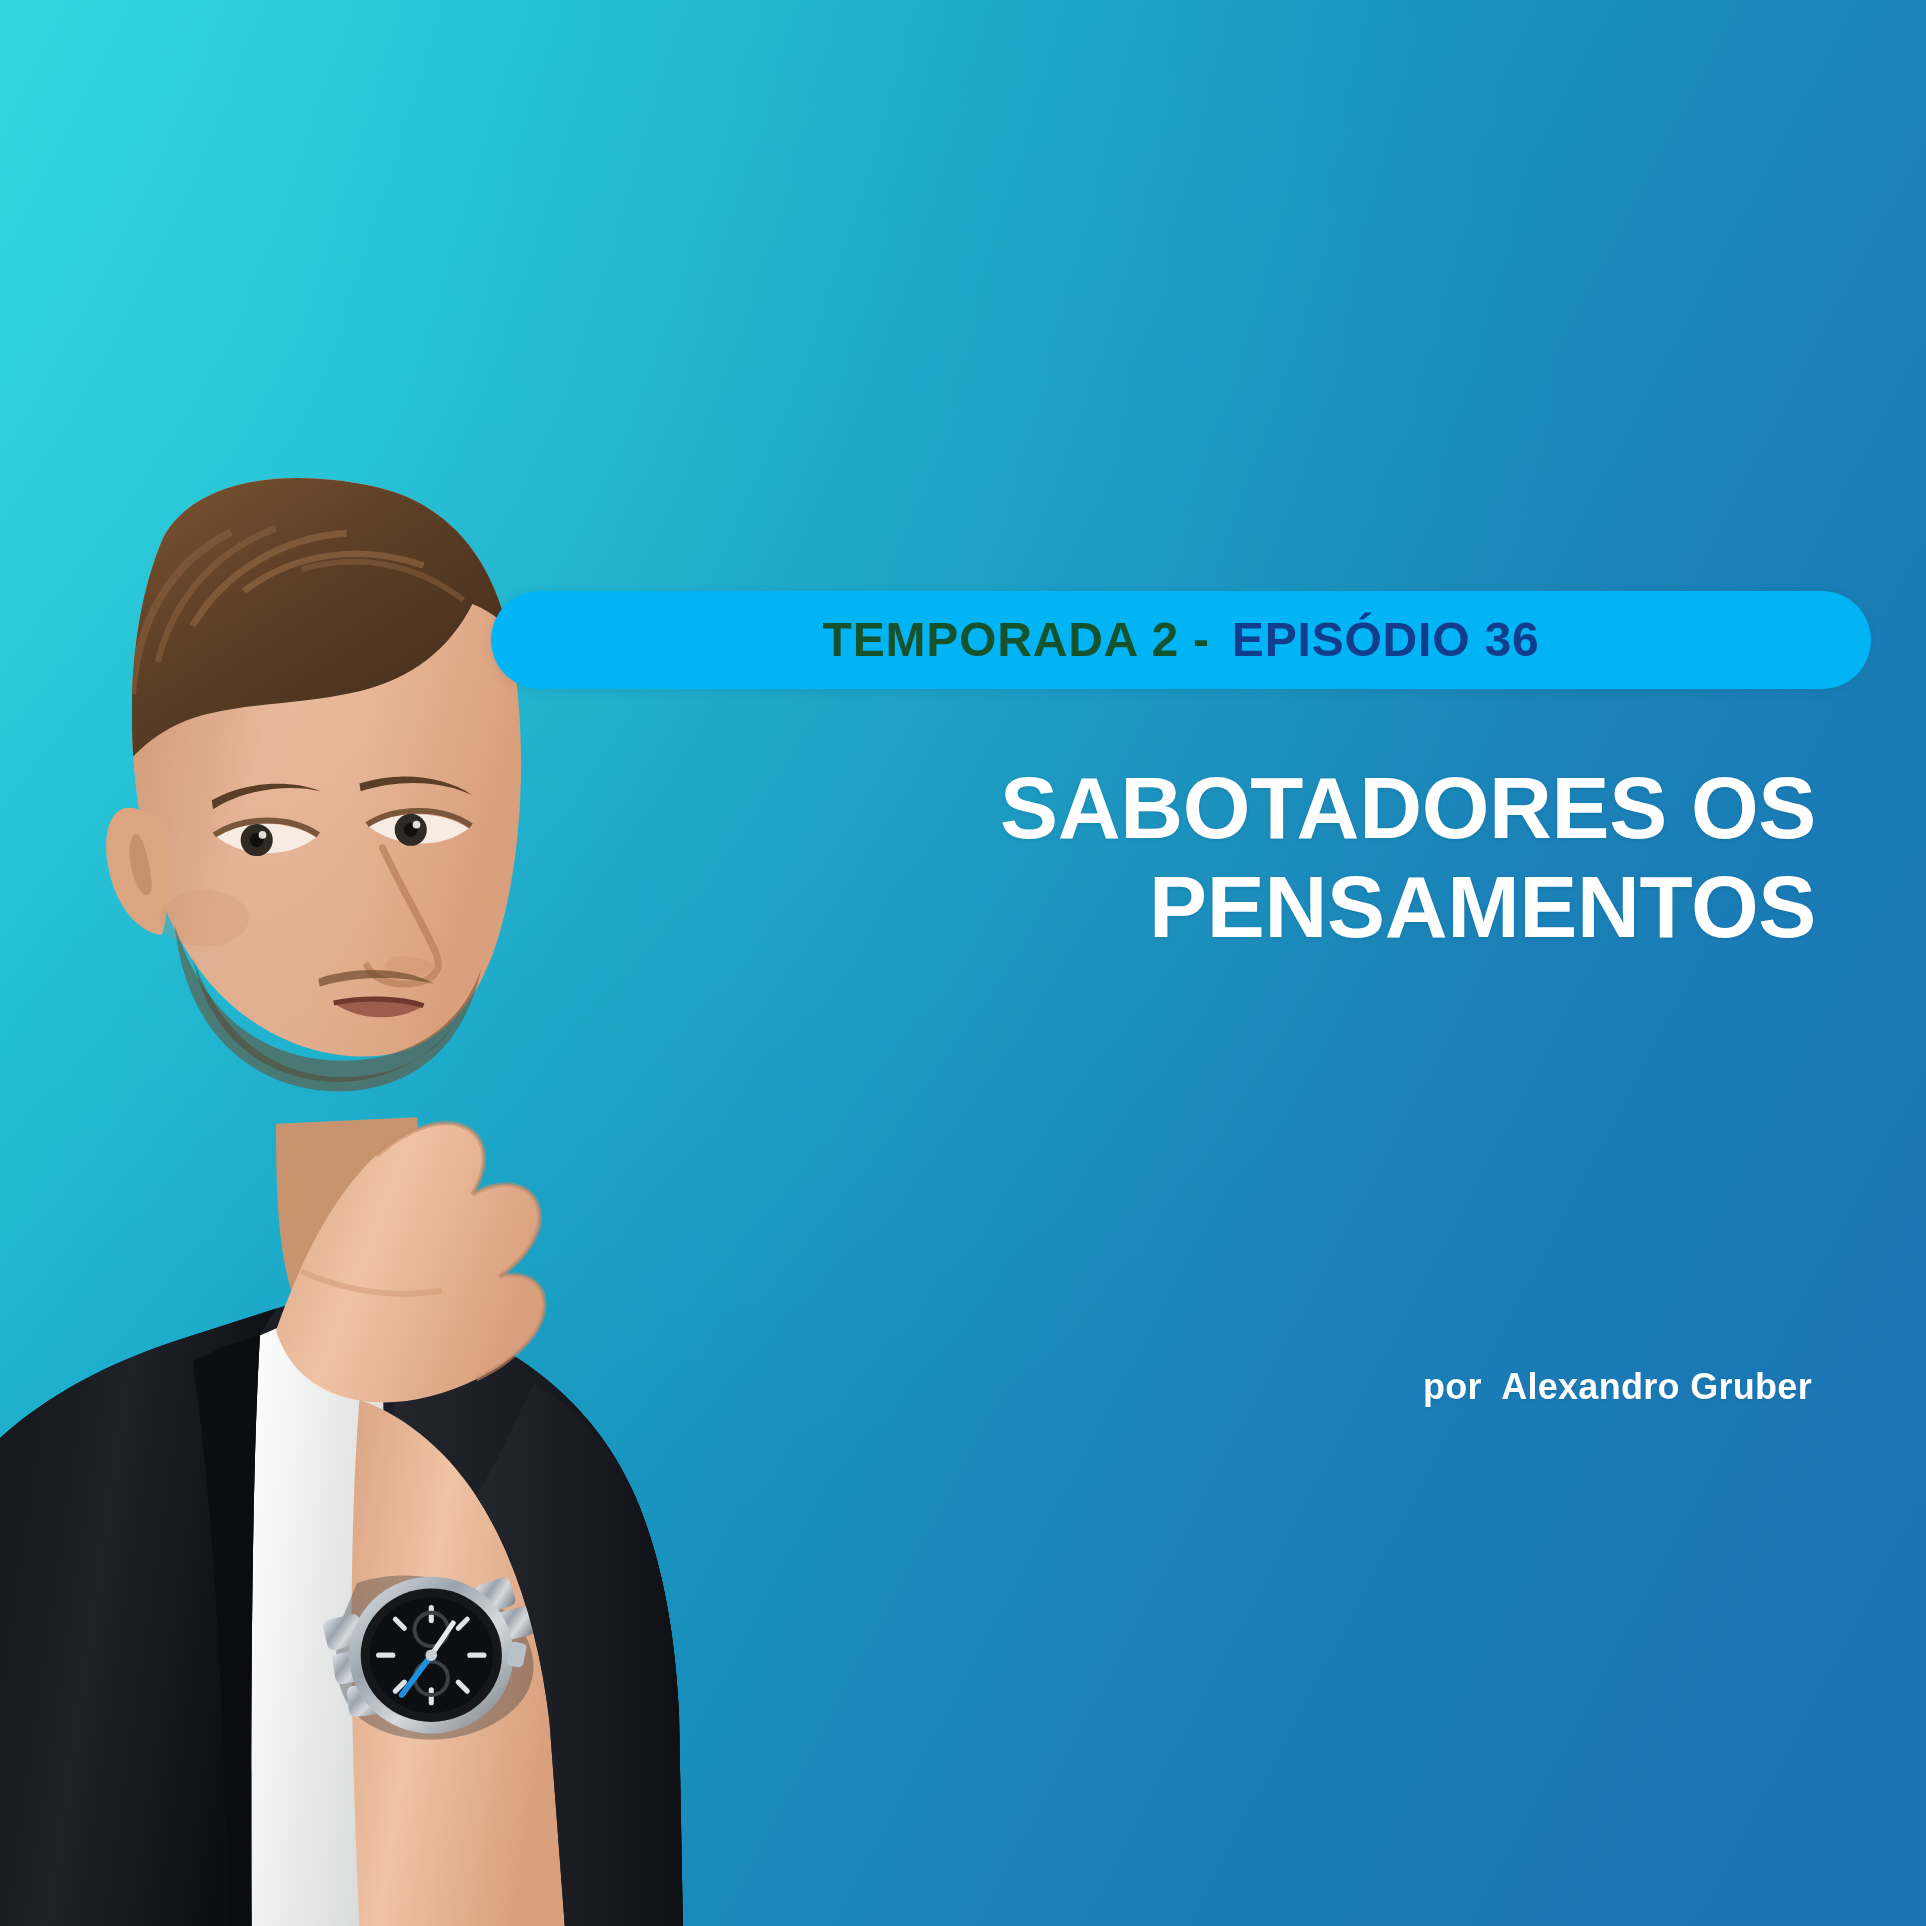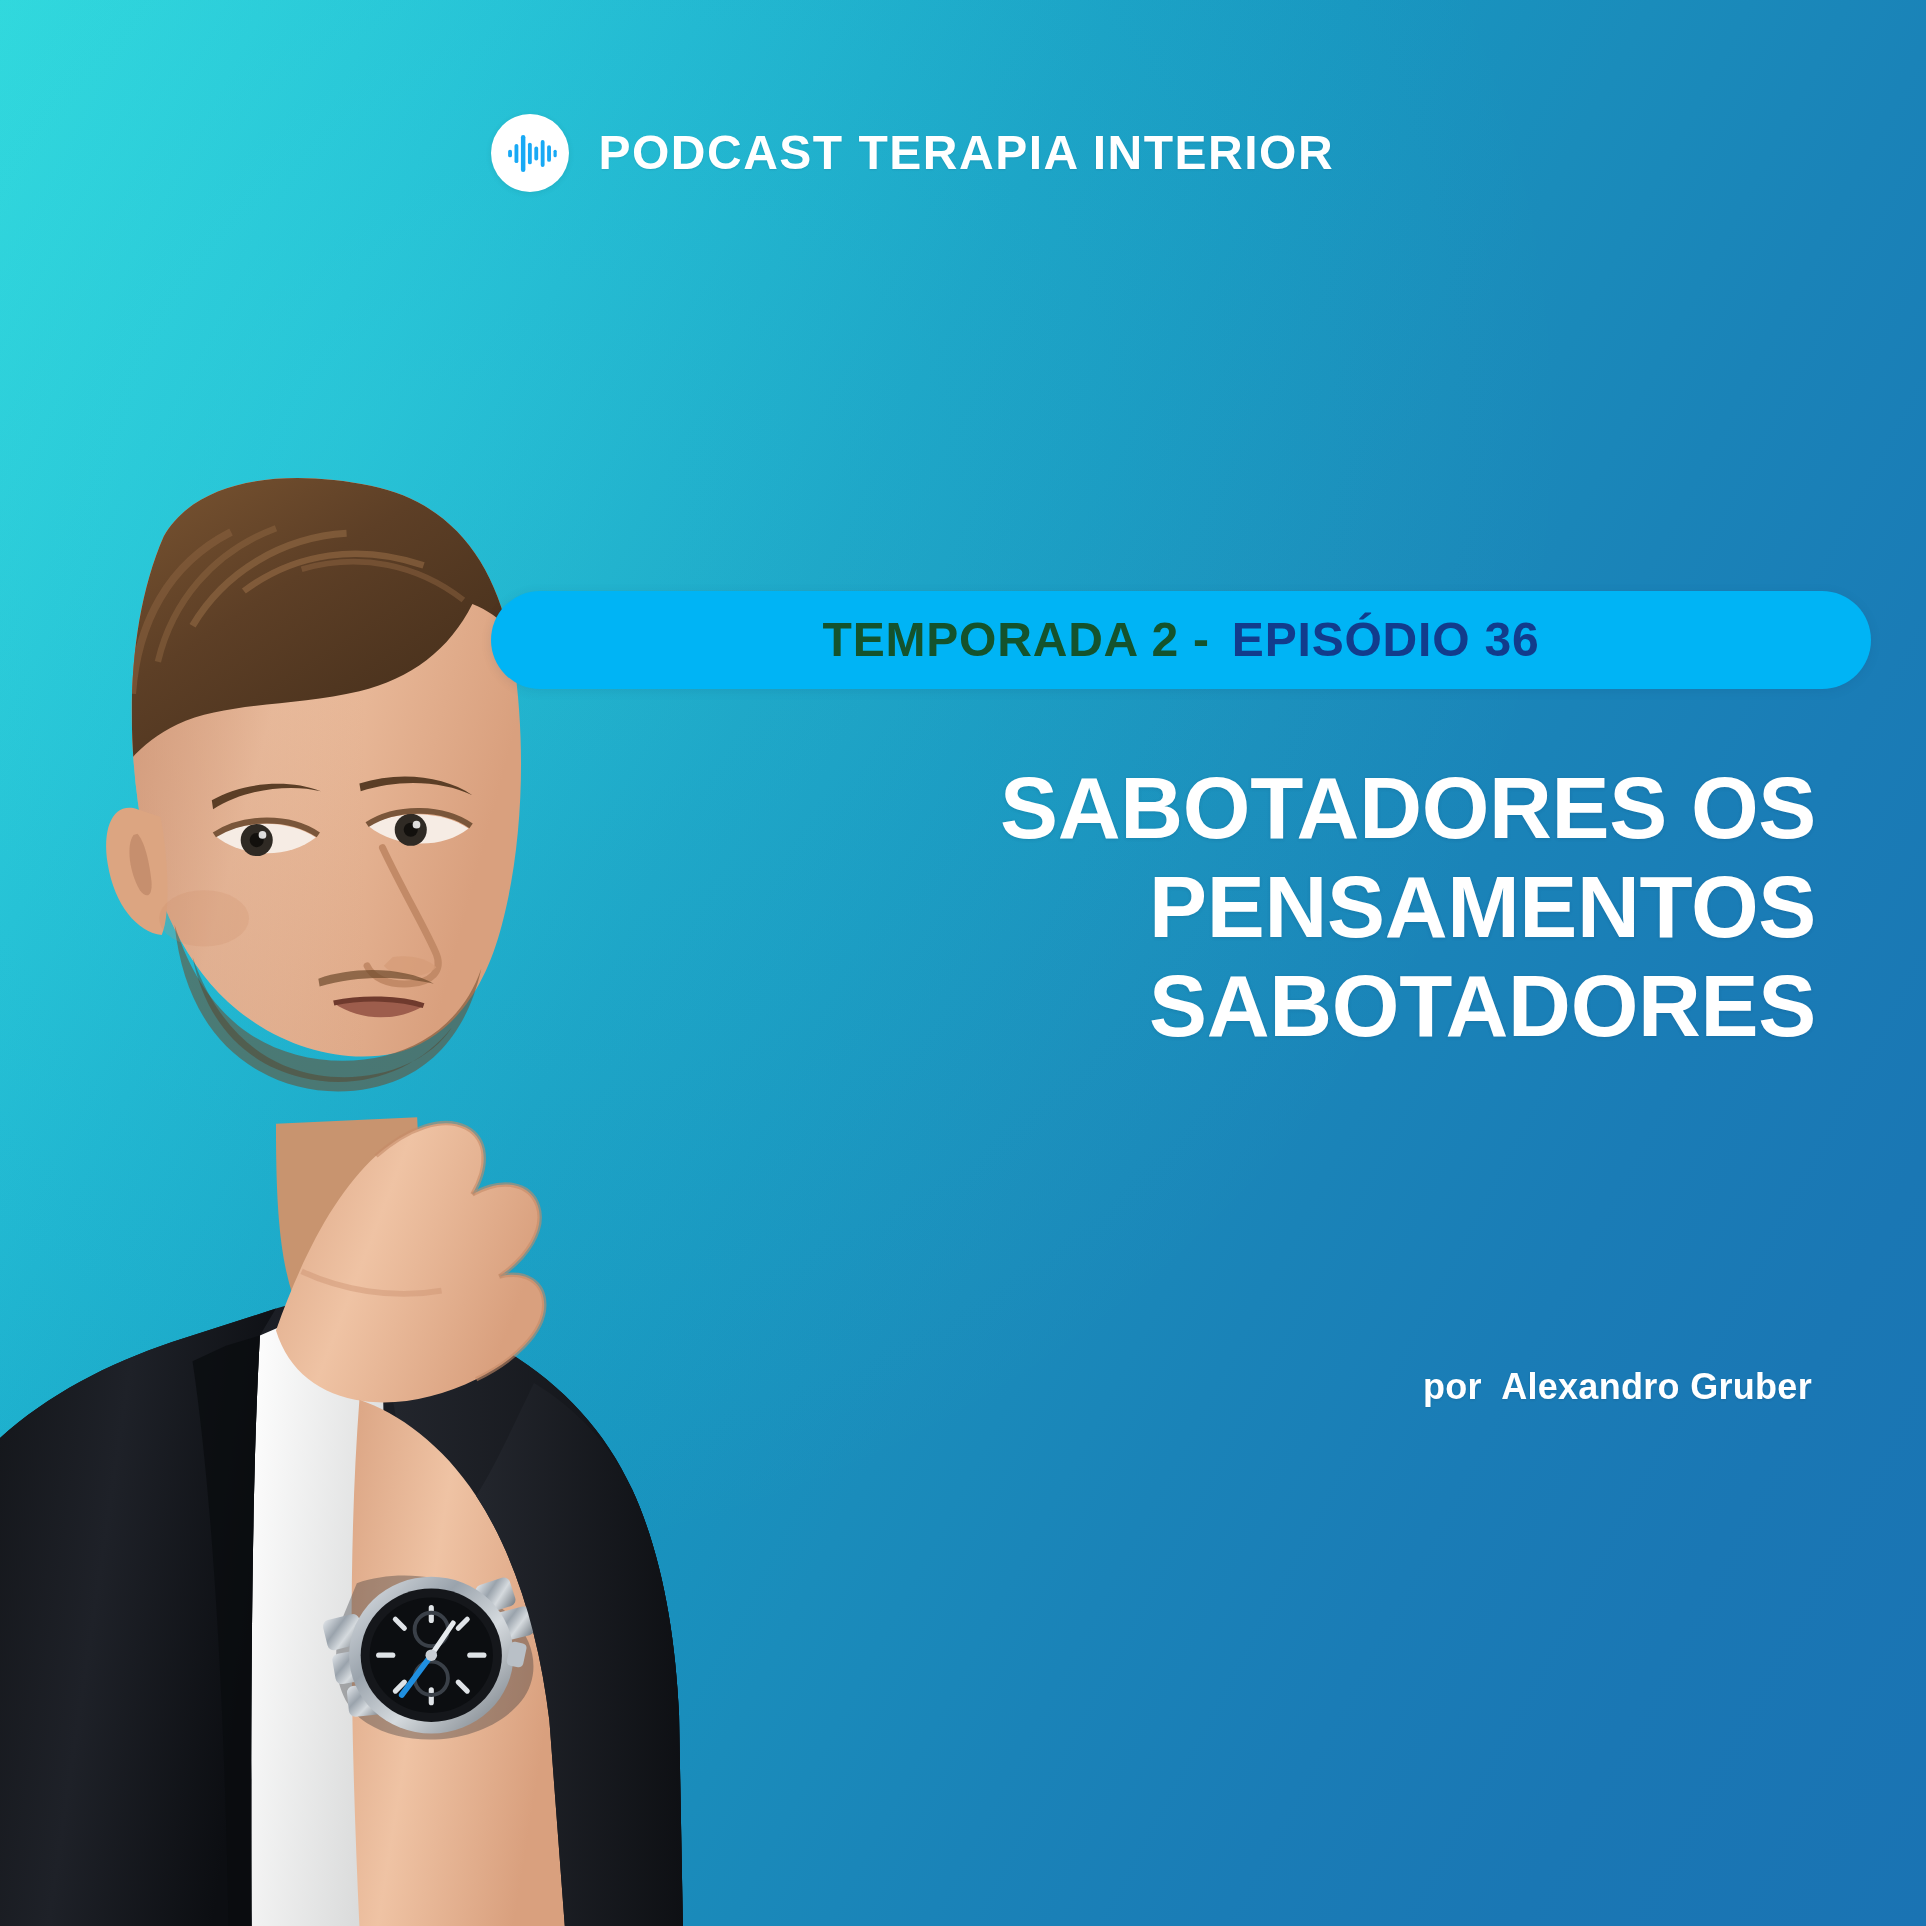--- a/index.html
+++ b/index.html
@@ -344,45 +344,27 @@
 
         <rect x="792" y="1998" width="26" height="38" rx="7" fill="#b9c0c7" transform="rotate(12 805 2017)"></rect>
       </g>
 
       <path d="M742,1770 C800,1858 840,1982 856,2120 L880,2440 L1064,2440
                L1058,2110 C1052,1980 1030,1858 985,1760 C950,1690 898,1634 832,1594
                C800,1660 772,1722 742,1770 Z" fill="url(#suitG2)"></path>
     </svg>
   </div>
 
-  <div class="header">
-    <div class="logo-badge">
-      <svg width="55" height="55" viewBox="0 0 86 86" aria-hidden="true">
-        <g fill="#18a9f5">
-          <rect x="8" y="37" width="6" height="12" rx="3"></rect>
-          <rect x="18" y="28" width="6" height="30" rx="3"></rect>
-          <rect x="28" y="14" width="7" height="58" rx="3.5"></rect>
-          <rect x="39" y="26" width="6" height="34" rx="3"></rect>
-          <rect x="49" y="32" width="6" height="22" rx="3"></rect>
-          <rect x="59" y="22" width="6" height="42" rx="3"></rect>
-          <rect x="69" y="30" width="6" height="26" rx="3"></rect>
-          <rect x="79" y="37" width="5" height="12" rx="2.5"></rect>
-        </g>
-      </svg>
-    </div>
-    <div class="header-title">PODCAST TERAPIA INTERIOR</div>
-  </div>
 
   <div class="episode-pill">
     <span class="pill-season">TEMPORADA 2 -</span>
     <span class="pill-episode">EPISÓDIO 36</span>
   </div>
 
   <div class="title-block">
     <span class="title-line">SABOTADORES OS</span>
     <span class="title-line">PENSAMENTOS</span>
-    <span class="title-line">SABOTADORES</span>
   </div>
 
   <div class="byline">por  Alexandro Gruber</div>
 
 </div>
 
 
 </body></html>

